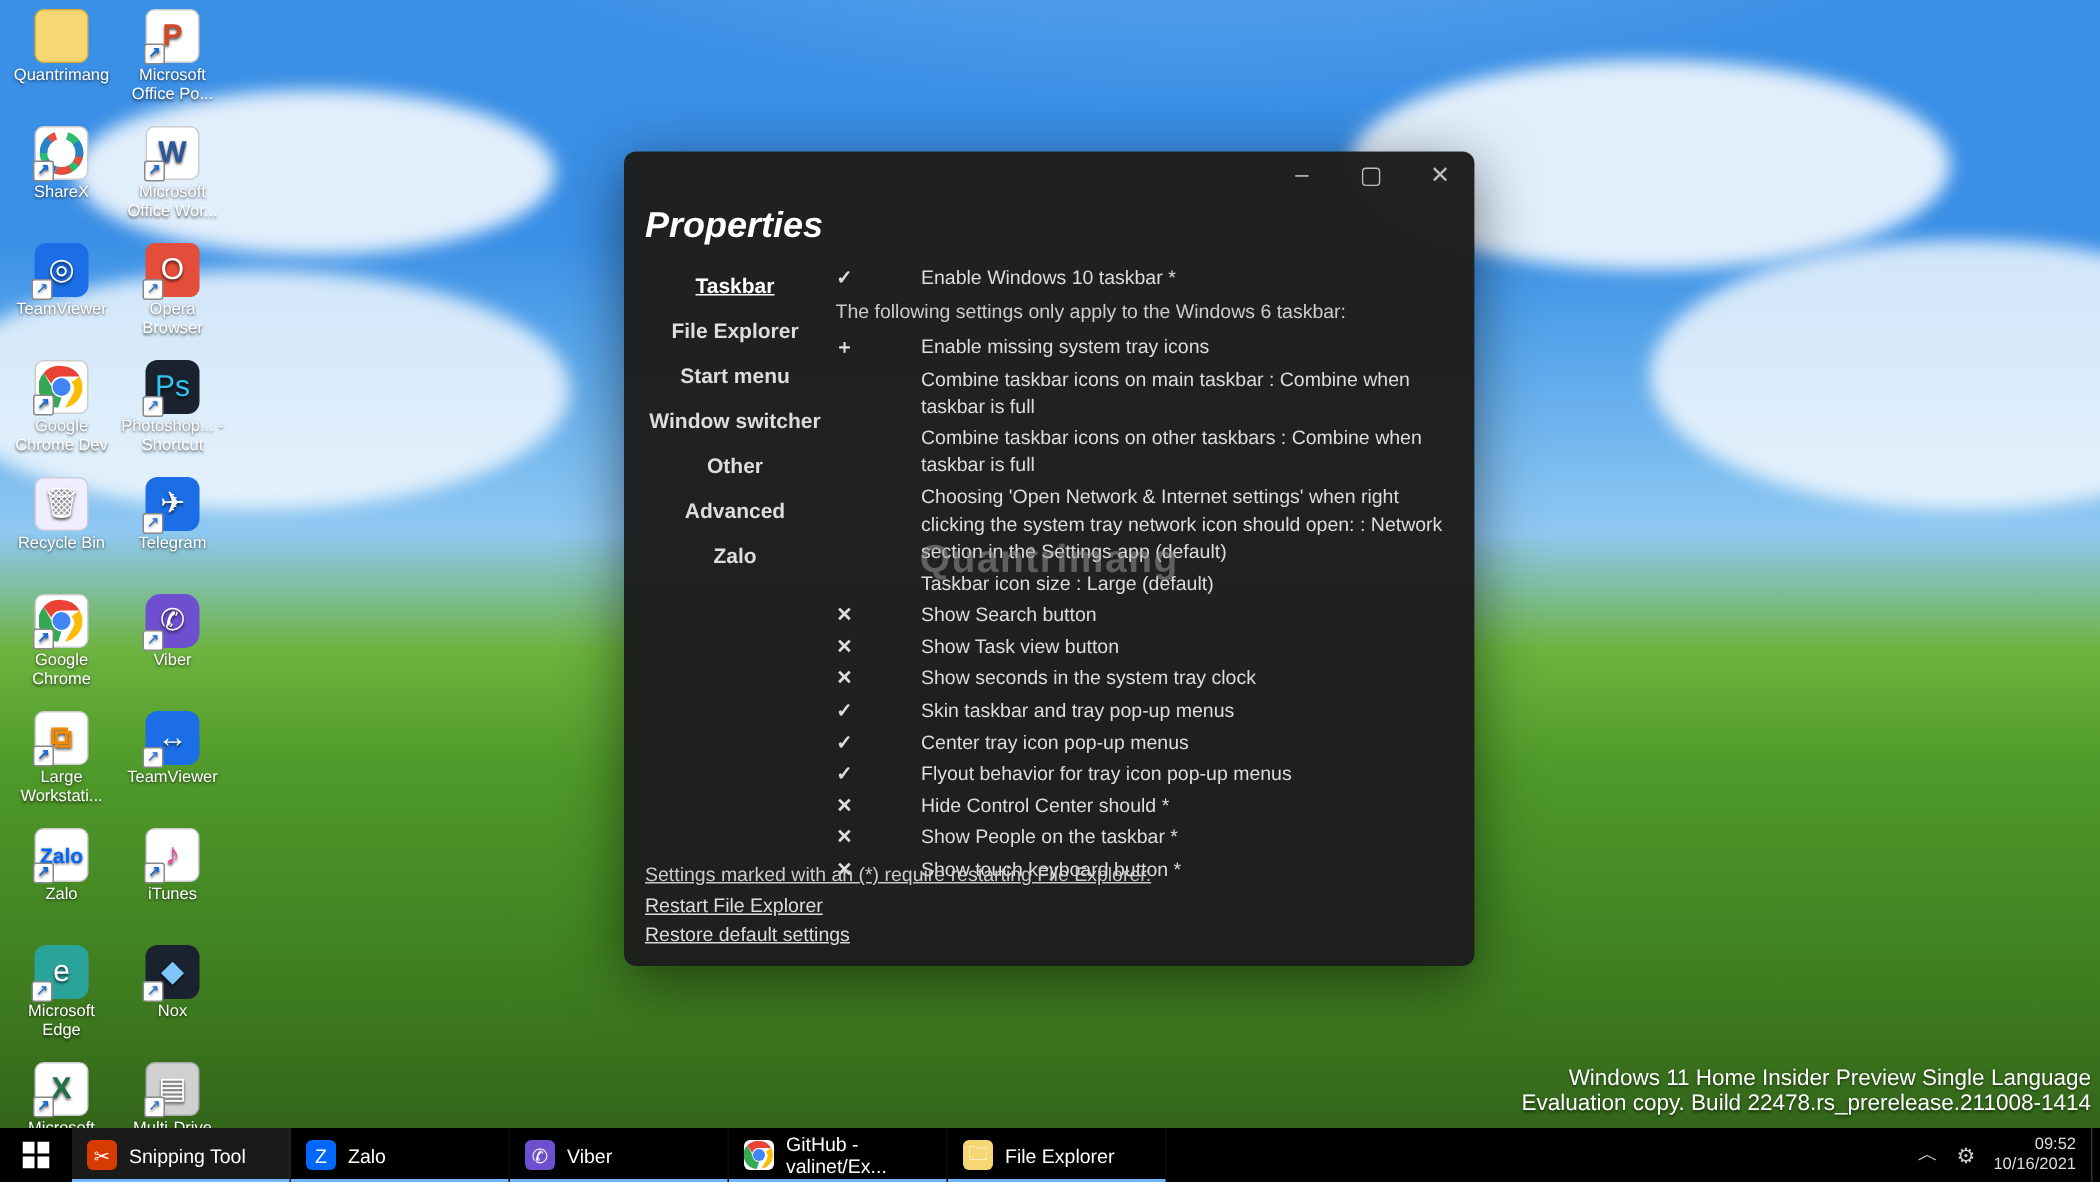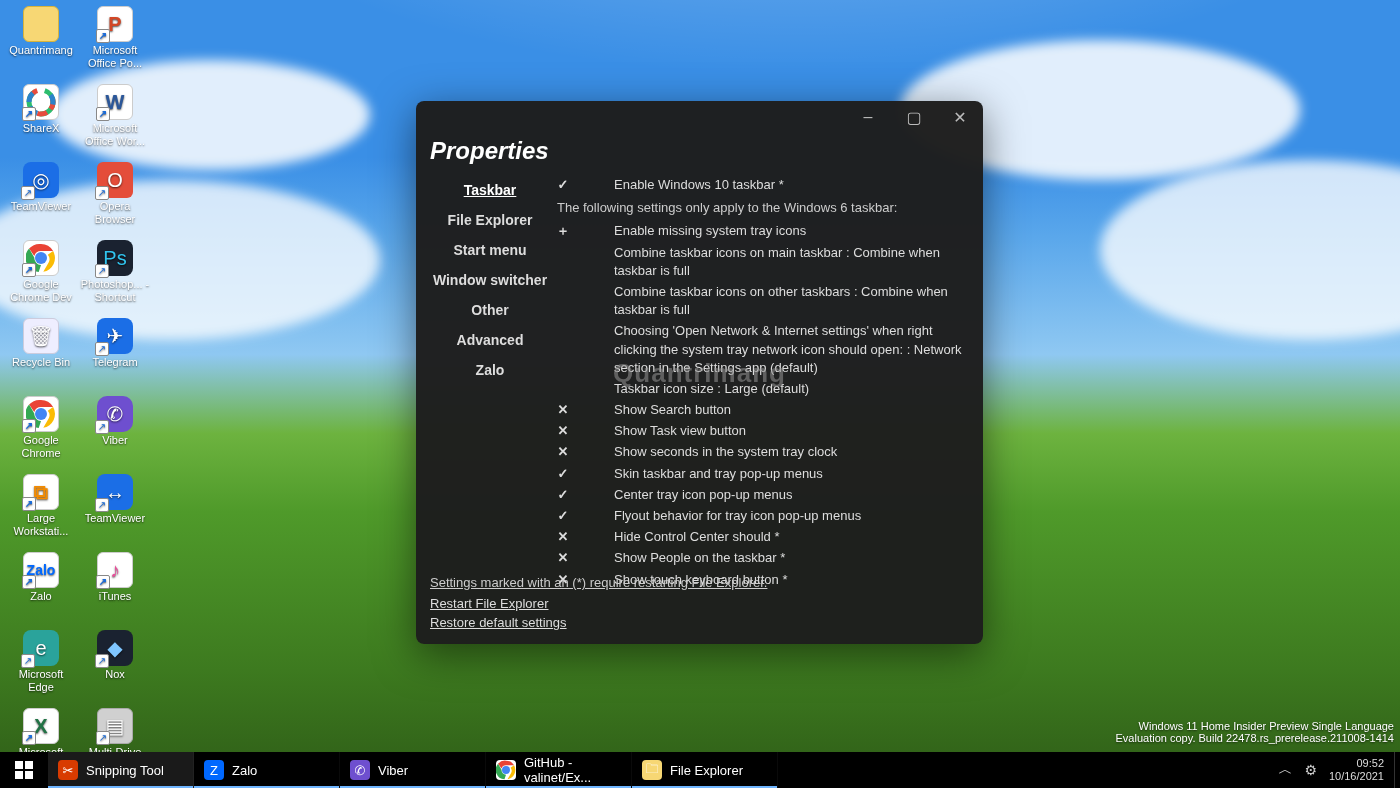--- a/index.html
+++ b/index.html
@@ -66,21 +66,21 @@
 .footer a { display:block; color:#ddd; text-decoration:underline; cursor:pointer; margin-top:4px;}
 
 .watermark-app {
   position:absolute; left:50%; top:50%; transform:translate(-50%,-50%);
   font-size:26px; font-weight:700; color:rgba(150,150,150,.55); letter-spacing:1px;
   pointer-events:none;
 }
 
 
 .oswater {
-  position:absolute; right:6px; bottom:44px; text-align:right; color:#fff; font-size:11px;
+  position:absolute; right:6px; bottom:44px; text-align:right; color:#fff; font-size:15px;
   text-shadow:0 1px 2px rgba(0,0,0,.6);
 }
 
 
 .taskbar {
   position:absolute; left:0; bottom:0; width:100%; height:36px; background:#000; color:#fff;
   display:flex; align-items:stretch;
 }
 .startbtn { width:48px; display:flex; align-items:center; justify-content:center; cursor:pointer;}
 .startbtn svg { width:18px; height:18px; }

